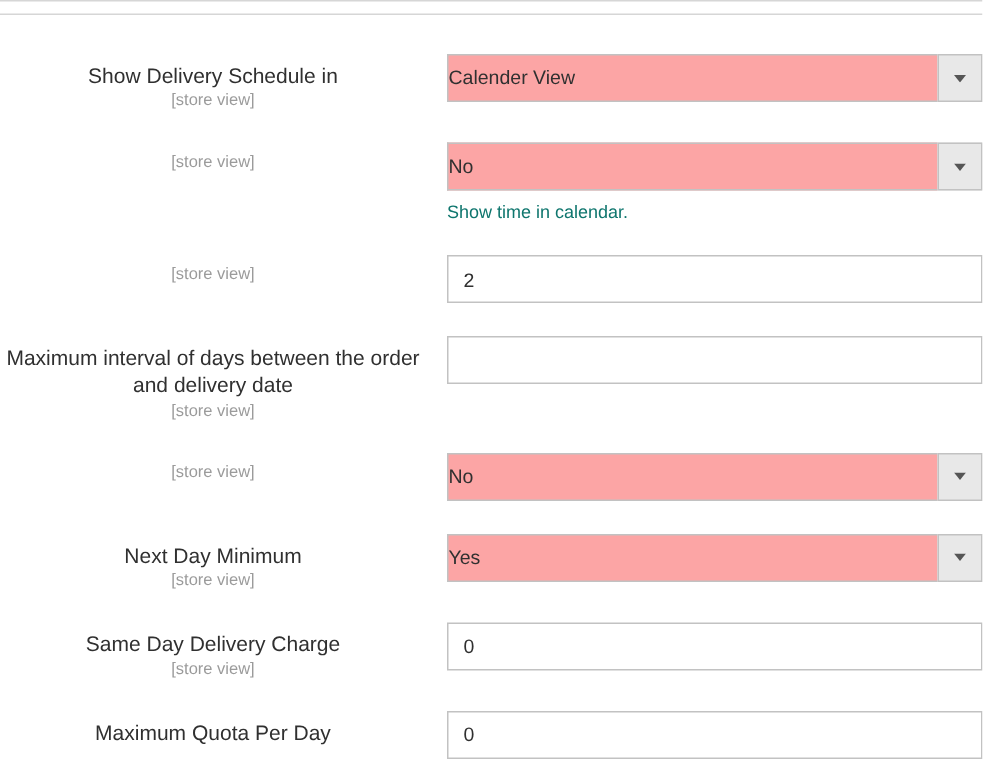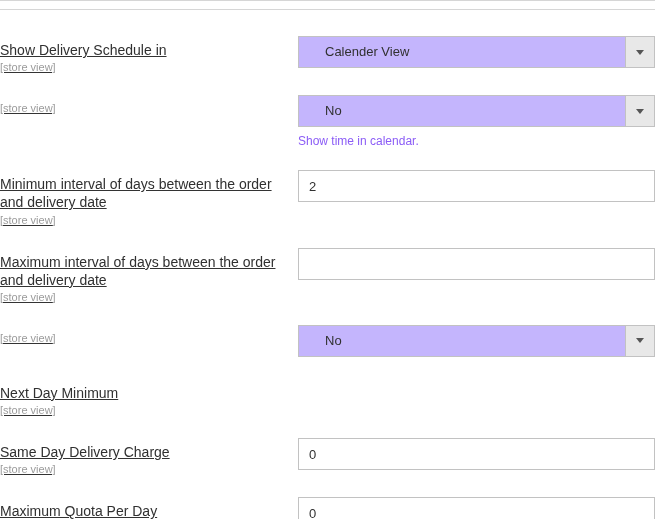--- a/index.html
+++ b/index.html
@@ -18,24 +18,23 @@
   .form {
     padding-top: 26px;
   }
   .row {
     display: flex;
     align-items: flex-start;
     margin-bottom: 22px;
   }
   .label-col {
     width: 298px;
-    text-align: left;
+    text-align: center;
     padding-right: 14px;
     padding-top: 5px;
-    text-decoration: underline;
   }
   .label-text {
     font-size: 14px;
     color: #303030;
     line-height: 1.3;
   }
   .scope {
     font-size: 11px;
     color: #9b9b9b;
     margin-top: 2px;
@@ -46,24 +45,24 @@
     padding-right: 0;
   }
   .select-wrap {
     display: flex;
     width: 100%;
   }
   .select-value {
     flex: 1;
     border: 1px solid #c2c2c2;
     border-right: none;
-    padding: 7px 26px;
+    padding: 7px 0;
     font-size: 13px;
     color: #303030;
-    background: #c4b5fd;
+    background: #fca5a5;
     height: 32px;
     line-height: 16px;
   }
   .select-btn {
     width: 30px;
     height: 32px;
     border: 1px solid #c2c2c2;
     background: #e8e8e8;
     display: flex;
     align-items: center;
@@ -75,21 +74,21 @@
     width: 100%;
     border: 1px solid #c2c2c2;
     padding: 7px 10px;
     font-size: 13px;
     color: #303030;
     height: 32px;
     background: #fff;
   }
   .help-note {
     font-size: 12px;
-    color: #8b5cf6;
+    color: #0f766e;
     margin-top: 7px;
   }
 </style>
 </head>
 <body>
 
 <div class="topbar"></div>
 
 <div class="form">
 
@@ -122,21 +121,20 @@
               <path d="M0 0 L8 0 L4 5 Z" fill="#555"></path>
             </svg>
         </div>
       </div>
       <div class="help-note">Show time in calendar.</div>
     </div>
   </div>
 
   <div class="row">
     <div class="label-col">
-      <div class="label-text">Minimum interval of days between the order and delivery date</div>
       <span class="scope">[store view]</span>
     </div>
     <div class="field-col">
       <input type="text" class="text-input" value="2" style="">
     </div>
   </div>
 
   <div class="row">
     <div class="label-col">
       <div class="label-text">Maximum interval of days between the order and delivery date</div>
@@ -161,20 +159,30 @@
         </div>
       </div>
     </div>
   </div>
 
   <div class="row">
     <div class="label-col">
       <div class="label-text">Next Day Minimum</div>
       <span class="scope">[store view]</span>
     </div>
+    <div class="field-col">
+      <div class="select-wrap">
+        <div class="select-value">Yes</div>
+        <div class="select-btn">
+          <svg viewBox="0 0 8 5">
+              <path d="M0 0 L8 0 L4 5 Z" fill="#555"></path>
+            </svg>
+        </div>
+      </div>
+    </div>
   </div>
 
   <div class="row">
     <div class="label-col">
       <div class="label-text">Same Day Delivery Charge</div>
       <span class="scope">[store view]</span>
     </div>
     <div class="field-col">
       <input type="text" class="text-input" value="0" style="">
     </div>

